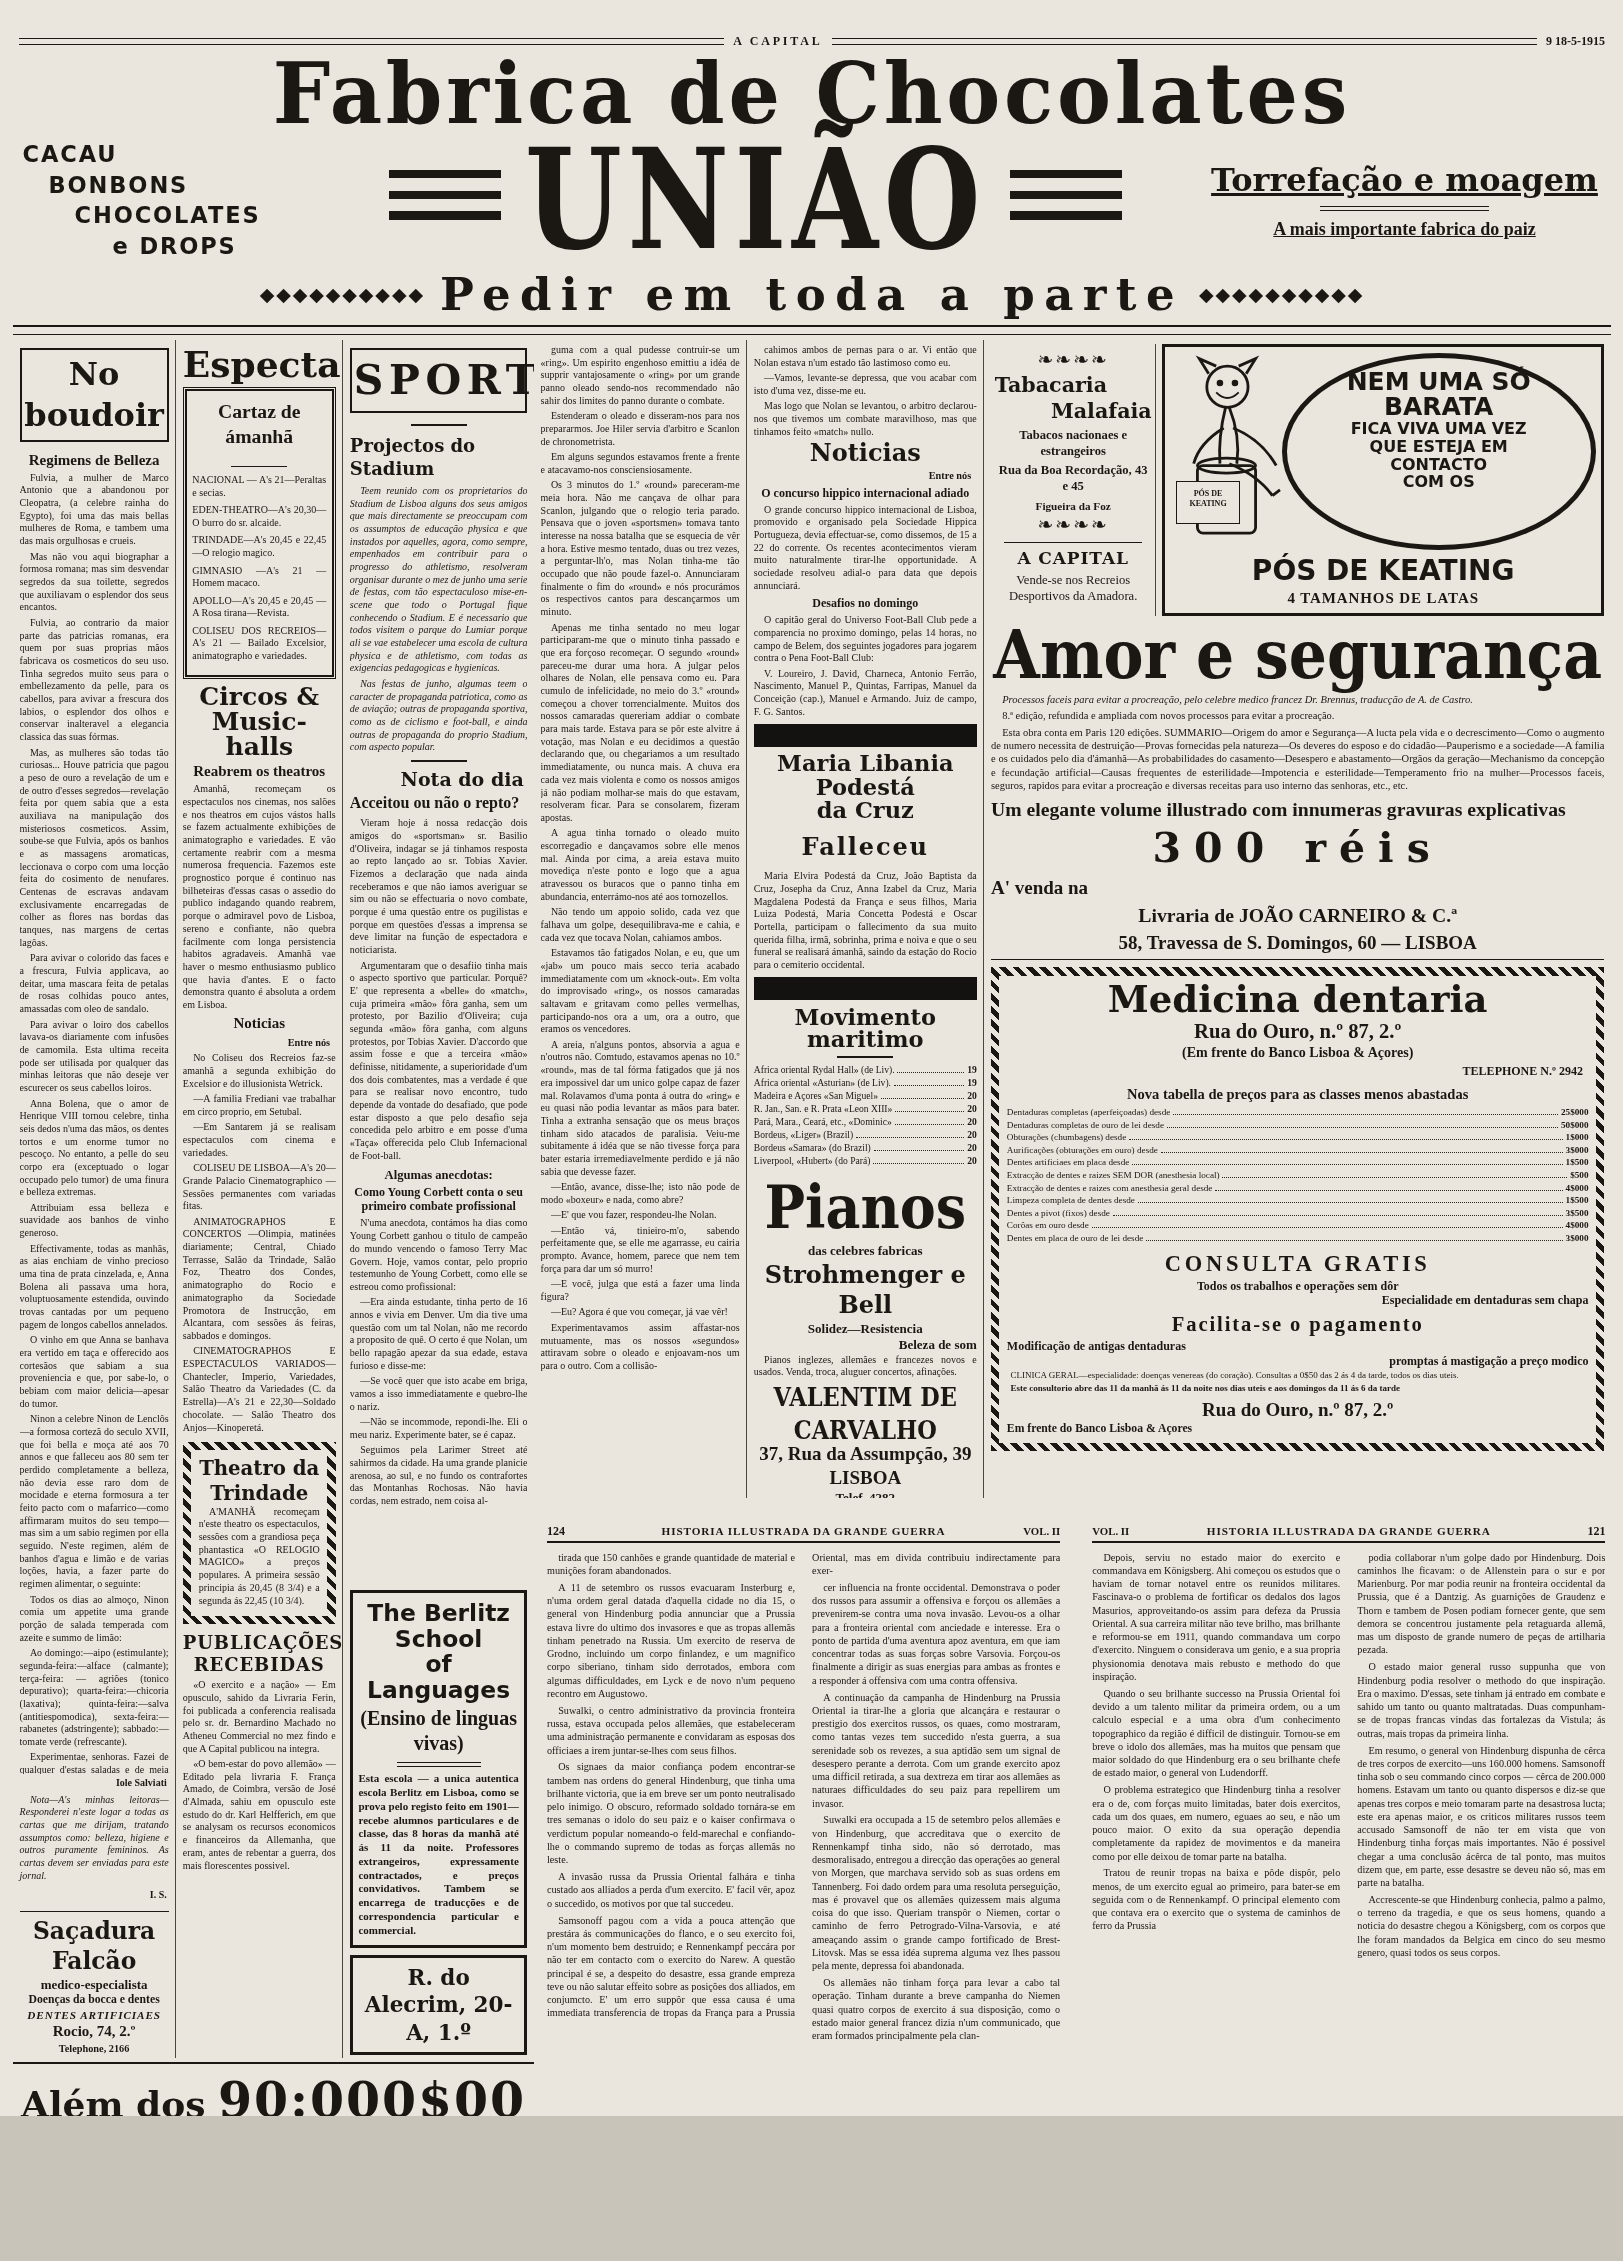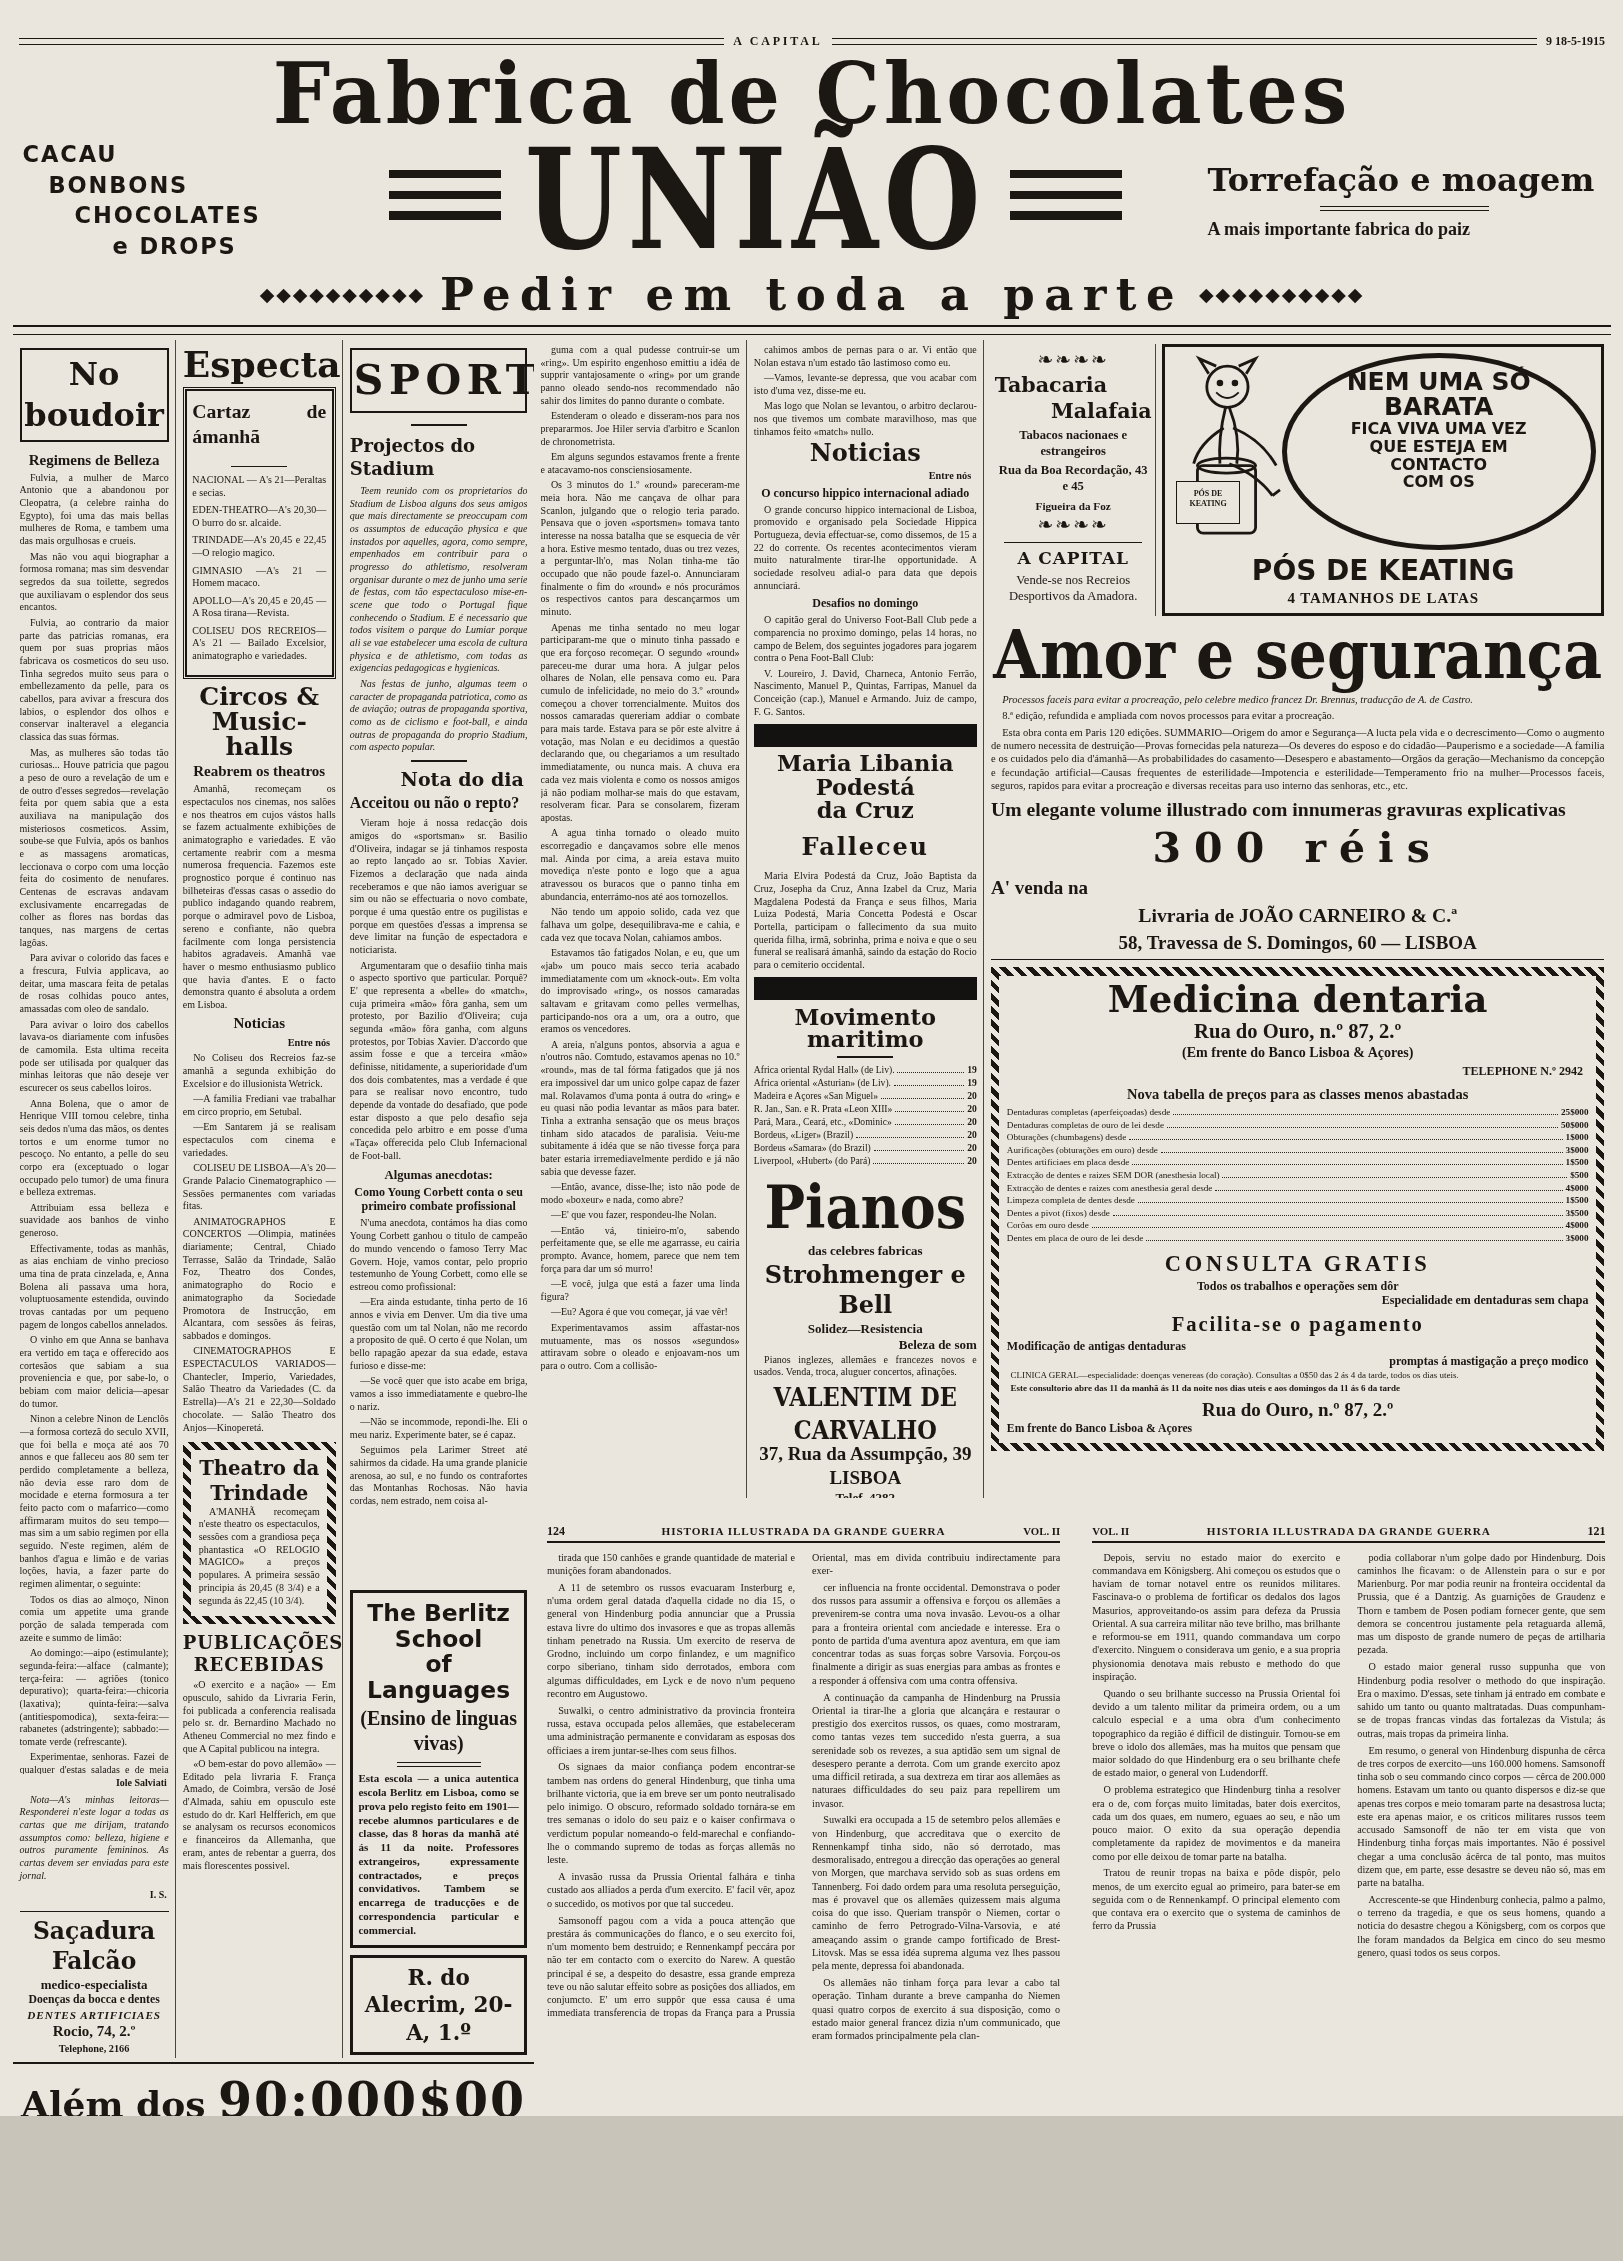--- a/index.html
+++ b/index.html
@@ -18,21 +18,21 @@
   .products{width:281px;font-size:22.5px;font-weight:bold;letter-spacing:1.9px;line-height:1.35;
             font-family:"DejaVu Sans",sans-serif;}
   .products div:nth-child(2){margin-left:26px;}
   .products div:nth-child(3){margin-left:52px;}
   .products div:nth-child(4){margin-left:90px;}
   .brandwrap{flex:1;display:flex;align-items:center;justify-content:center;gap:24px;}
   .eqbars{width:112px;height:60px;background:
      repeating-linear-gradient(180deg,#1b1712 0 8.4px,transparent 8.4px 20.6px);}
   .brand{font-size:111px;font-weight:900;letter-spacing:5.6px;line-height:.95;
          font-family:"DejaVu Serif",serif;transform:scaleY(1.25);}
-  .mast-right{width:394px;text-align:left;}
+  .mast-right{width:394px;text-align:center;text-decoration:underline;}
   .mast-right .torre{font-size:32px;font-weight:900;font-family:"DejaVu Serif",serif;}
   .mast-right .mini-rule{width:169px;margin:7.5px auto;border-top:1.9px solid #1b1712;border-bottom:0.9px solid #1b1712;height:2.8px;}
   .mast-right .imp{font-size:18px;font-weight:bold;}
   .banner{display:flex;align-items:center;justify-content:center;gap:15px;margin:7.5px 0 3.7px 0;}
   .banner .dia{font-size:19px;letter-spacing:1.9px;}
   .banner .btxt{font-size:45px;font-weight:900;letter-spacing:9.4px;font-family:"DejaVu Serif",serif;}
   .dbl-rule{margin:0 13px;height:6.6px;border-top:2.8px solid #1b1712;border-bottom:1.9px solid #1b1712;}
   
   .main{display:flex;padding:5.6px 13px 0 13px;gap:0;}
   .wrapA{width:521px;display:flex;flex-direction:column;}
@@ -55,21 +55,21 @@
   .hbox{border:2.8px solid #1b1712;text-align:center;font-size:32px;font-weight:900;
         font-family:"DejaVu Serif",serif;padding:4.7px 1.9px;margin:3.7px 0 5.6px 0;text-indent:0!important;}
   .h1{font-size:36px;font-weight:900;text-align:center;font-family:"DejaVu Serif",serif;margin:1.9px 0 3.7px 0;line-height:1;}
   .h2{font-size:15px;font-weight:bold;text-align:center;margin:3.7px 0;line-height:1.1;}
   .h3{font-size:12px;font-weight:bold;text-align:center;margin:3.7px 0 2.8px 0;}
   .sig{text-align:right;font-weight:bold;margin:3.7px 1.9px;}
   .cut{height:1.9px;background:#1b1712;width:56px;margin:5.6px auto;}
   
   .cartaz{border:2.8px solid #1b1712;outline:1.9px solid #1b1712;outline-offset:1.9px;
           padding:7.5px 5.6px;margin:7.5px 1.9px;}
-  .cartaz .ct{font-size:19.7px;font-weight:900;margin-bottom:17px;}
+  .cartaz .ct{font-size:19.7px;font-weight:900;text-align:center;margin-bottom:17px;}
   .cartaz .crule{width:56px;border-top:1.9px solid #1b1712;margin:3.7px auto 7.5px auto;}
   .cartaz p{text-indent:0;margin:0 0 4.7px 0;font-size:10px;}
   
   .orn{background:repeating-linear-gradient(45deg,#1b1712 0 4.7px,#eae6dd 4.7px 9.4px);
        padding:8.4px;margin:7.5px 0;}
   .orn-in{background:#eae6dd;padding:5.6px 7.5px;}
   
   .obit-bar{height:22.5px;background:#141210;margin:5.6px 0;}
   .obit-n1{font-size:22.5px;font-weight:900;text-align:center;line-height:1.05;font-family:"DejaVu Serif",serif;}
   .obit-n2{font-size:24px;font-weight:900;text-align:center;margin:9.4px 0 7.5px 0;font-family:"DejaVu Serif",serif;letter-spacing:1.9px;}

